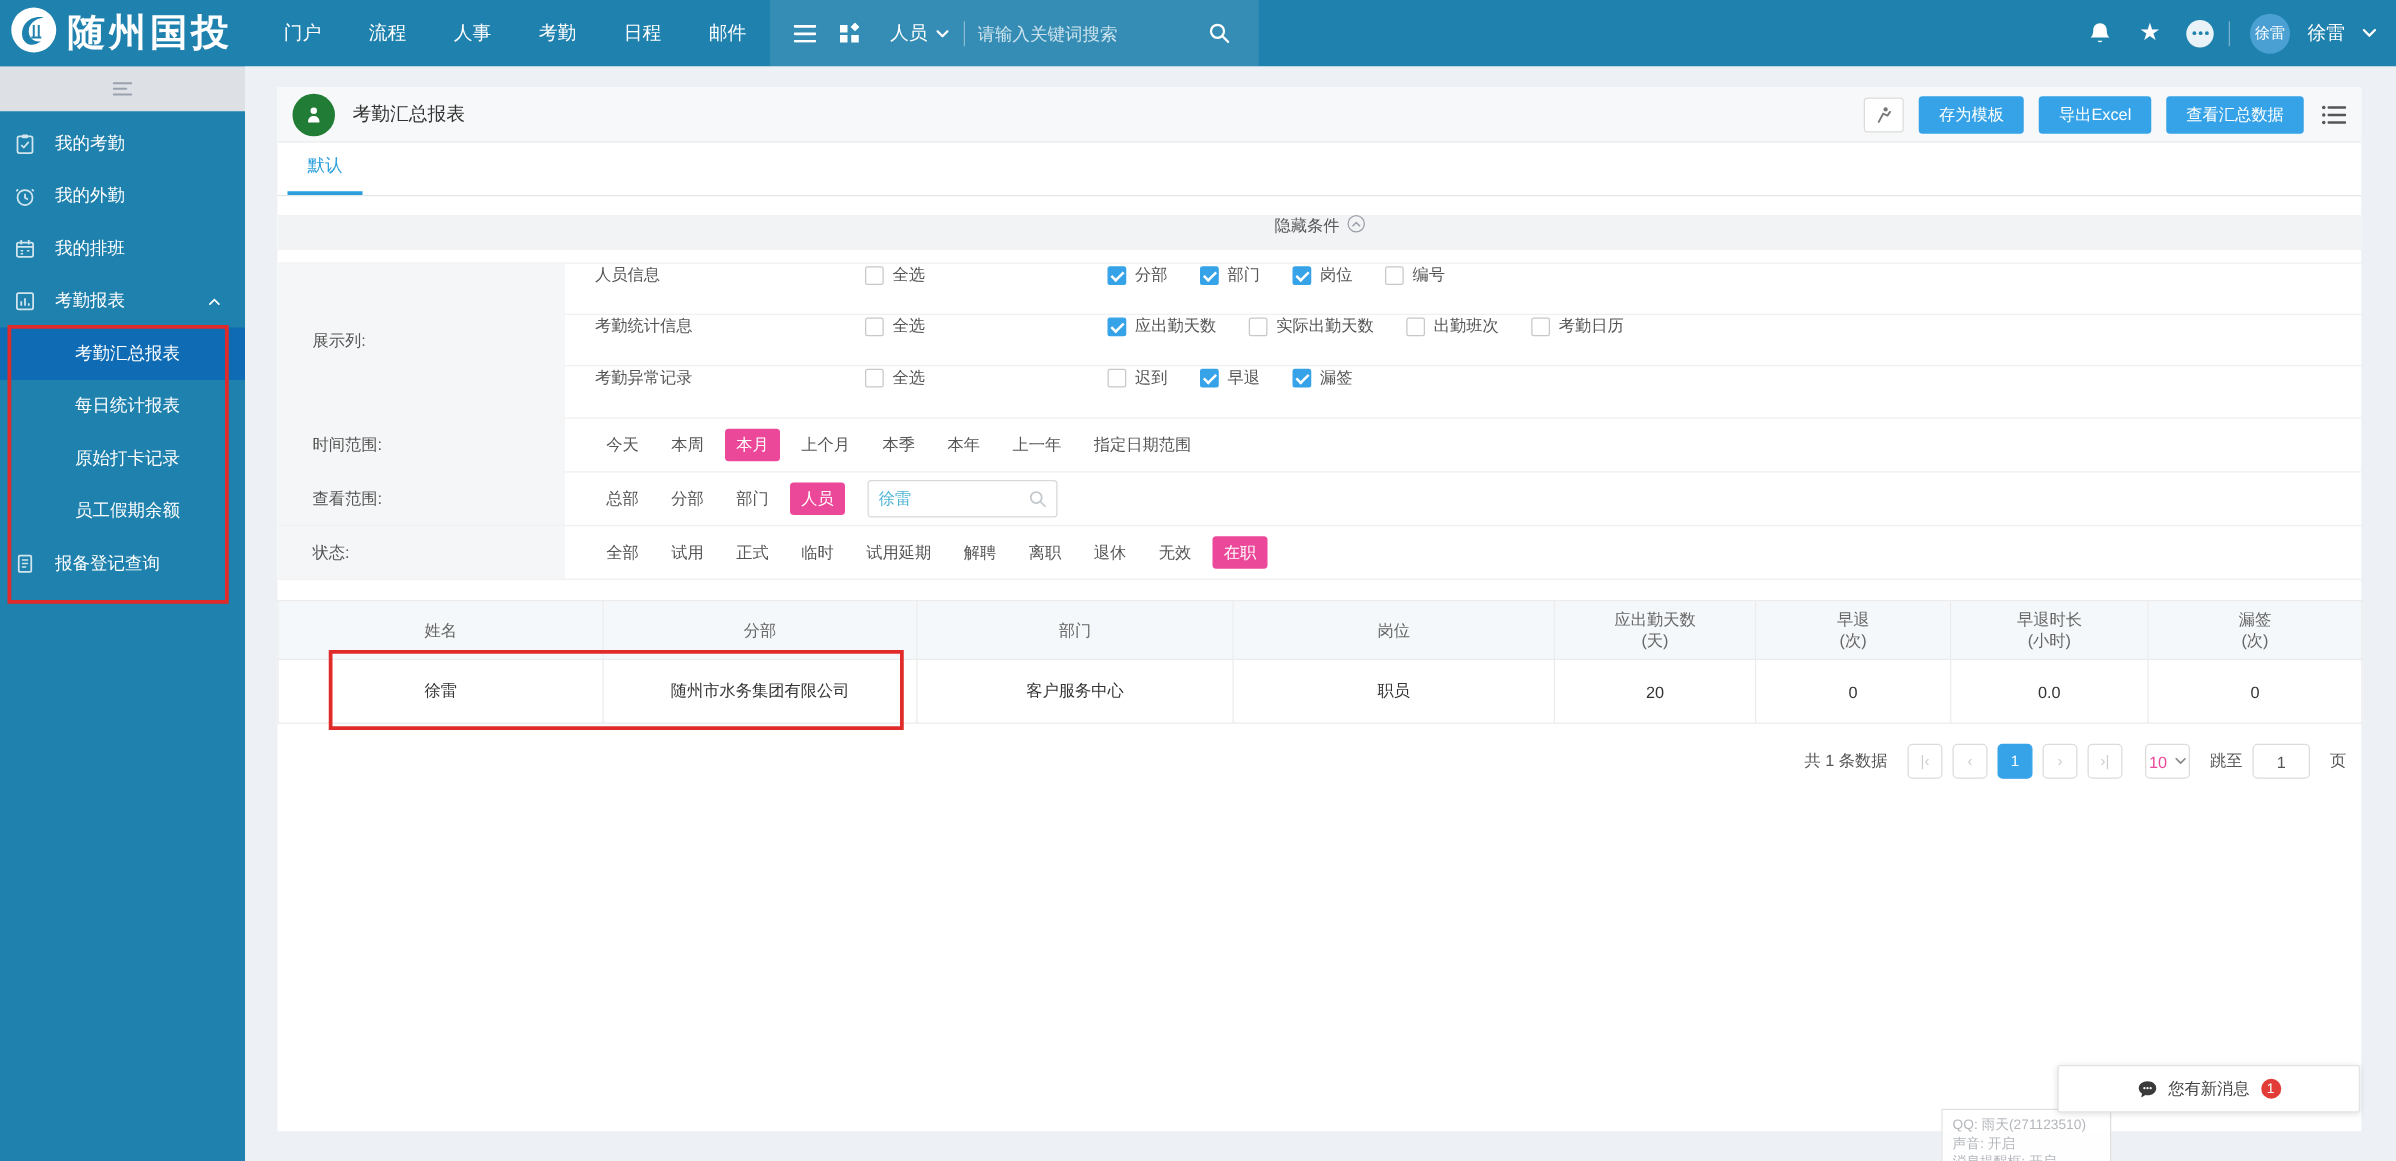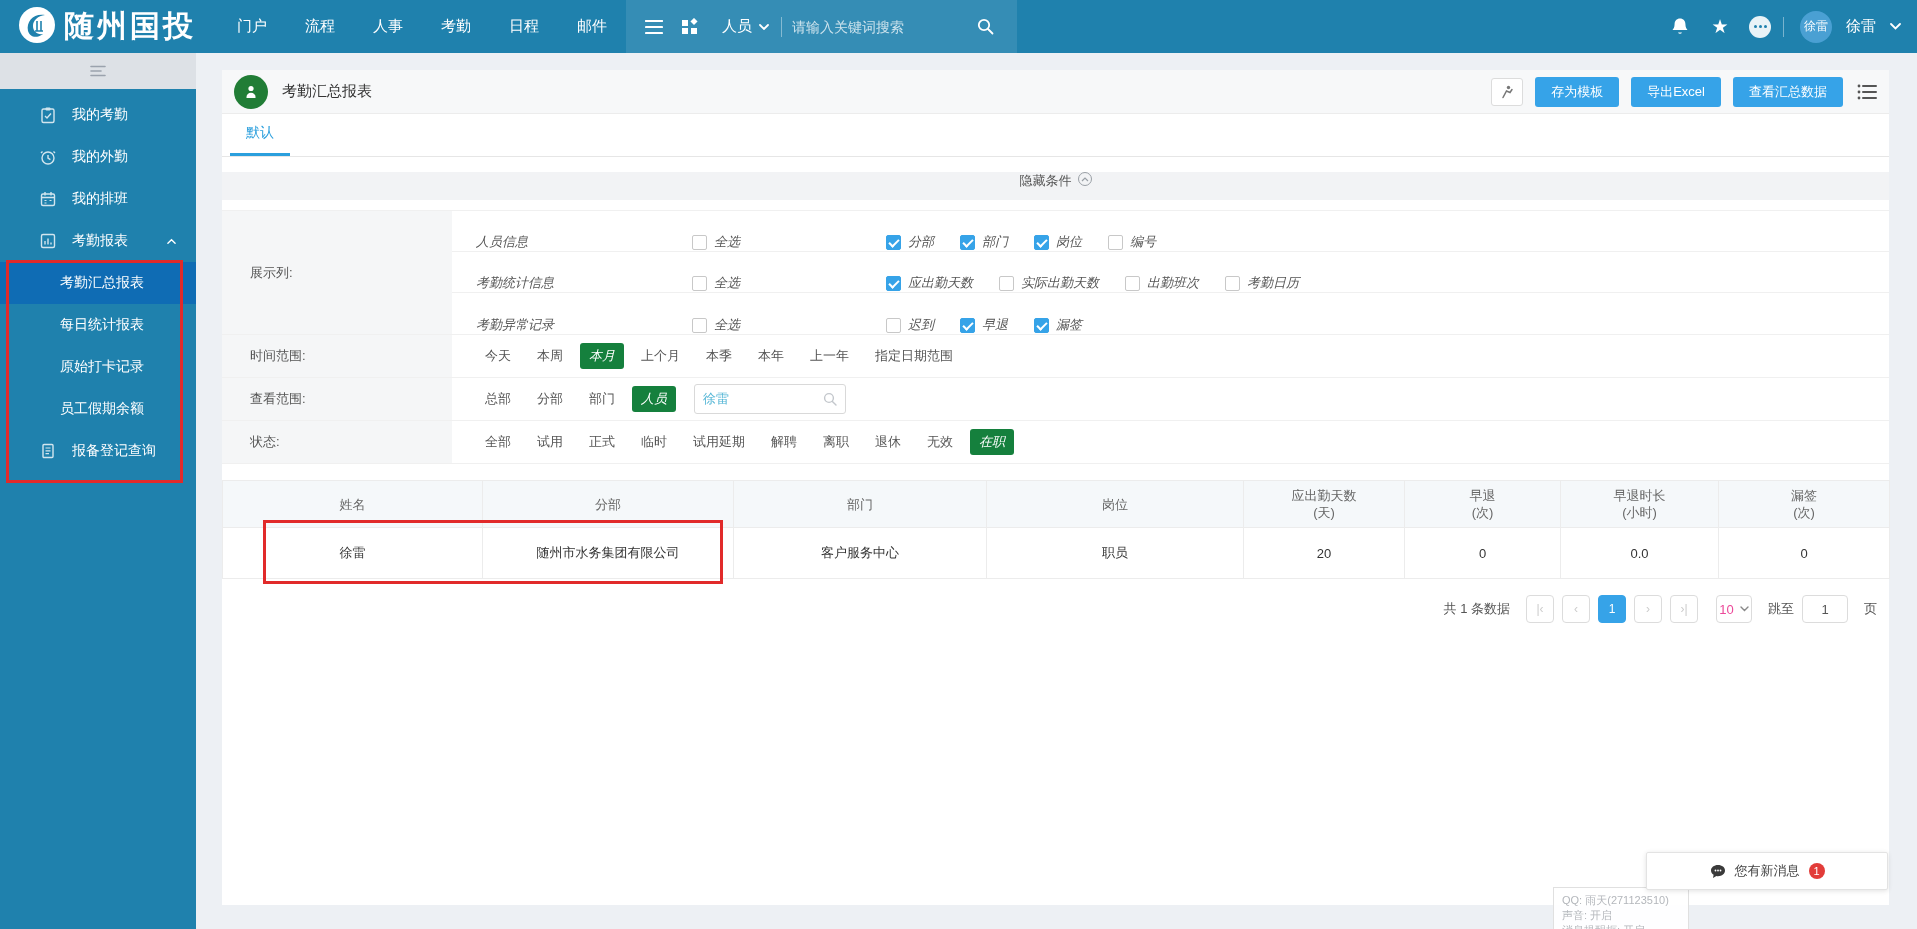--- a/index.html
+++ b/index.html
@@ -2,42 +2,42 @@
 <html><head>
 <meta charset="utf-8">
 <style>
   * { margin:0; padding:0; box-sizing:border-box; }
   html,body { width:1917px; height:929px; }
   body { font-family:"Liberation Sans","DejaVu Sans",sans-serif; overflow:hidden; background:#edf0f4; }
   .app { position:relative; width:1917px; height:929px; overflow:hidden; }
 
   
   .navbar { position:absolute; left:0; top:0; width:100%; height:53px; background:#1f81ad; display:flex; align-items:center; color:#fff; z-index:30; }
-  .logo-sec { display:flex; align-items:center; padding-left:18px; }
+  .logo-sec { display:flex; align-items:center; padding-left:8px; }
   .logo-text { font-size:30px; font-weight:bold; letter-spacing:3px; margin-left:8px; }
   .nav-menu { display:flex; align-items:center; margin-left:22px; height:100%; }
   .nav-item { padding:0 19px; font-size:15px; height:100%; display:flex; align-items:center; cursor:pointer; }
   .nav-tools { display:flex; align-items:center; height:100%; background:rgba(255,255,255,.10); padding:0 14px 0 10px; }
   .tool-ic { width:36px; height:100%; display:flex; align-items:center; justify-content:center; cursor:pointer; }
   .nav-cat { display:flex; align-items:center; gap:7px; font-size:15px; padding:0 12px 0 14px; cursor:pointer; }
   .v-div { width:1px; height:20px; background:rgba(255,255,255,.4); }
   .nav-search-input { background:transparent; border:none; outline:none; color:#fff; font-size:14px; width:185px; padding:0 10px; font-family:inherit; }
   .nav-search-input::placeholder { color:rgba(255,255,255,.75); }
   .nav-right { margin-left:auto; display:flex; align-items:center; gap:6px; padding-right:16px; }
   .nav-right .tool-ic { width:34px; }
   .star-glyph { font-size:19px; color:#fff; line-height:1; }
   .ellipsis-circle { width:22px; height:22px; border-radius:50%; background:rgba(255,255,255,.9); display:flex; align-items:center; justify-content:center; gap:2px; }
   .ellipsis-circle i { width:3px; height:3px; border-radius:50%; background:#1f81ad; }
   .avatar { width:32px; height:32px; border-radius:50%; background:#4aa0d3; display:flex; align-items:center; justify-content:center; font-size:12px; margin:0 8px 0 10px; cursor:pointer; }
   .user-name { font-size:15px; margin-right:8px; }
 
   
   .sidebar { position:absolute; left:0; top:53px; width:196px; bottom:0; background:#1f81ad; z-index:20; }
   .collapse-bar { height:36px; background:#dde1e6; display:flex; align-items:center; justify-content:center; cursor:pointer; }
-  .side-item { height:42px; display:flex; align-items:center; color:#fff; font-size:14px; cursor:pointer; position:relative; padding-left:38px; }
+  .side-item { height:42px; display:flex; align-items:center; color:#fff; font-size:14px; cursor:pointer; position:relative; padding-left:10px; }
   .side-item .s-ic { width:20px; display:flex; justify-content:center; margin-right:14px; opacity:.8; }
   .side-item.sub { padding-left:60px; }
   .side-item.active { background:#0f6cb4; }
   .side-caret { position:absolute; right:20px; width:9px; height:9px; }
 
   
   .main { position:absolute; left:196px; top:53px; right:0; bottom:0; background:#edf0f4; }
   .panel { position:absolute; left:26px; top:17px; width:1667px; height:835px; background:#fff; }
   .panel-header { height:44px; background:#f7f8f9; border-bottom:1px solid #ececec; display:flex; align-items:center; padding:0 12px 0 12px; }
   .ph-icon { width:34px; height:34px; border-radius:50%; background:#217d36; display:flex; align-items:center; justify-content:center; }
@@ -51,32 +51,32 @@
   .tab { font-size:14px; color:#2b9fdd; padding:0 16px 11px; border-bottom:3px solid #2b9fdd; cursor:pointer; }
 
   .hide-bar { margin-top:15px; height:28px; background:#f2f3f5; display:flex; align-items:flex-start; justify-content:center; gap:6px; color:#555; font-size:13px; cursor:pointer; }
   .chev-circle { width:14px; height:14px; border:1px solid #9aa0a6; border-radius:50%; display:flex; align-items:center; justify-content:center; }
 
   .filters { margin-top:10px; border-top:1px solid #f0f0f0; }
   .frow { display:flex; border-bottom:1px solid #f0f0f0; }
   .flabel { width:230px; background:#f5f6f7; display:flex; align-items:center; padding-left:28px; font-size:13px; color:#555; flex-shrink:0; }
   .fcontent { flex:1; display:flex; align-items:center; padding-left:24px; min-height:42px; }
   .fgroups { flex:1; }
-  .fgroup { display:flex; align-items:flex-end; min-height:41px; padding-left:24px; border-bottom:1px solid #f0f0f0;font-style:italic; }
+  .fgroup { display:flex; align-items:flex-start; min-height:41px; padding-left:24px; border-bottom:1px solid #f0f0f0; }
   .fgroup:last-child { border-bottom:none; }
   .g-name { width:216px; font-size:13px; color:#555; }
   .g-all { width:194px; display:flex; }
   .opts { display:flex; align-items:center; gap:26px; }
   .cb { display:flex; align-items:center; gap:7px; font-size:13px; color:#555; cursor:pointer; }
   .cb .box { width:15px; height:15px; border:1px solid #c8c8c8; border-radius:2px; background:#fff; flex-shrink:0; }
   .cb.checked .box { background:#36a3e8; border-color:#36a3e8; }
   .cb.checked .box::after { content:""; display:block; width:4px; height:8px; border:solid #fff; border-width:0 2px 2px 0; transform:rotate(45deg); margin:1px 0 0 4px; }
   .chips { display:flex; align-items:center; gap:8px; }
   .chip { font-size:13px; color:#555; padding:4px 9px; border-radius:3px; cursor:pointer; white-space:nowrap; }
-  .chip.active { background:#15803d; color:#fff;font-style:italic; }
+  .chip.active { background:#ec4899; color:#fff; }
   .f-search { margin-left:10px; width:152px; height:30px; border:1px solid #d9d9d9; border-radius:3px; display:flex; align-items:center; padding:0 8px; background:#fff; }
   .f-search input { border:none; outline:none; flex:1; font-size:13px; color:#4db3d4; width:100px; font-family:inherit; }
 
   
   .dtable { margin-top:16px; border-collapse:collapse; width:100%; table-layout:fixed; }
   .dtable th, .dtable td { border:1px solid #ececec; text-align:center; font-weight:normal; }
   .dtable th { background:#f5f8fa; color:#666; font-size:13px; height:47px; line-height:17px; }
   .dtable td { background:#fff; color:#333; font-size:13px; height:51px; }
 
   

